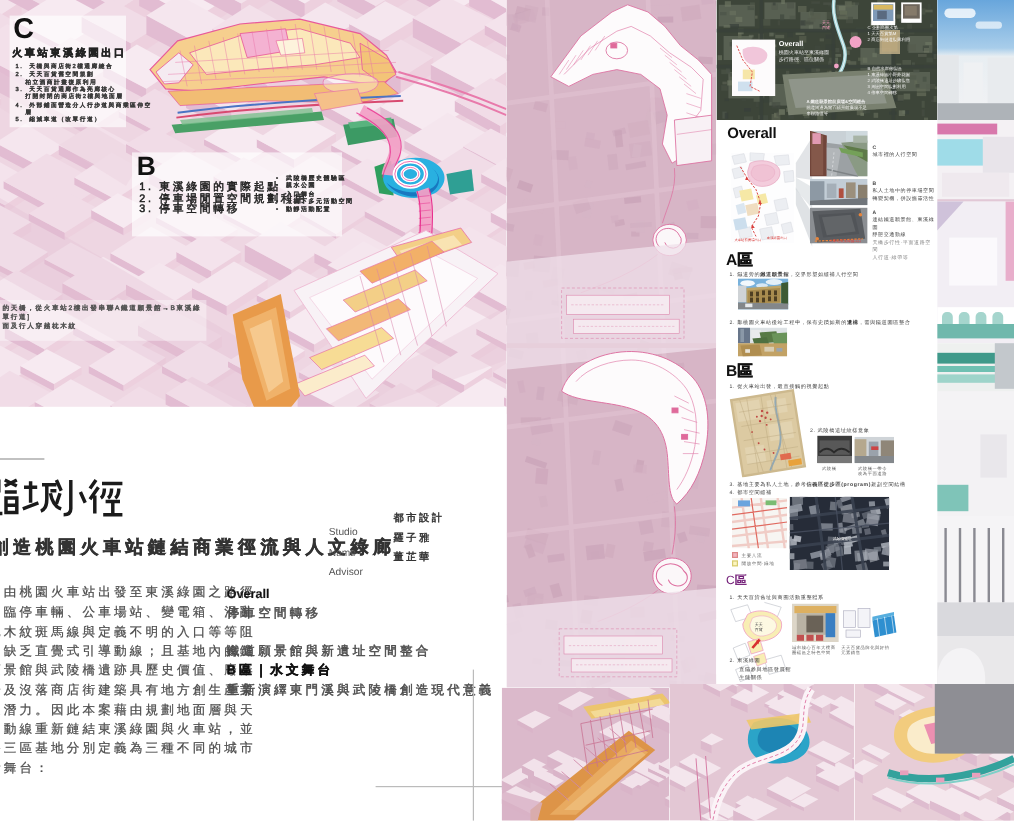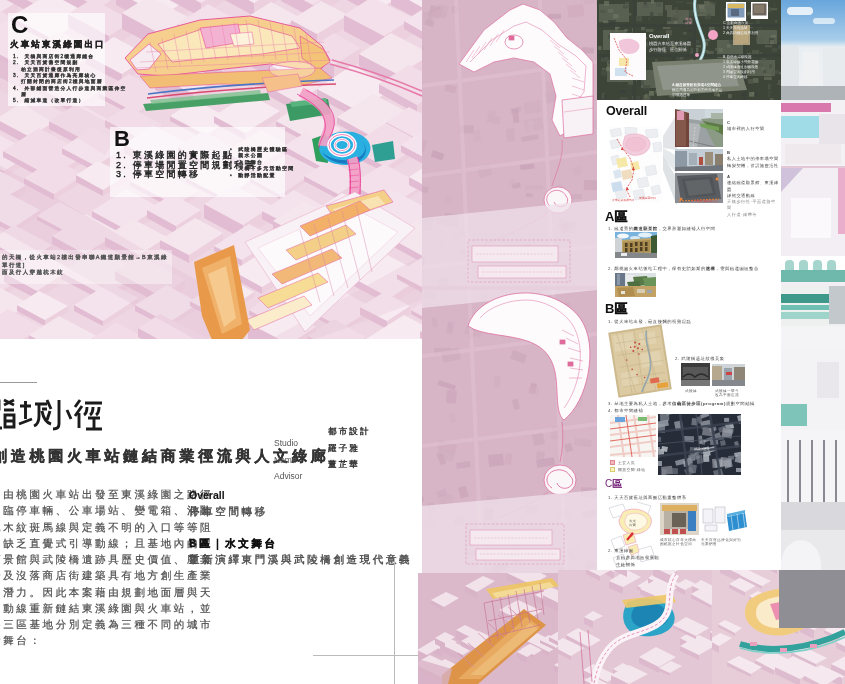--- a/index.html
+++ b/index.html
@@ -1155,20 +1155,21 @@
 <div>展潛力。因此本案藉由規劃地面層與天</div>
 <div>層動線重新鏈結東溪綠園與火車站，並</div>
 <div>將三區基地分別定義為三種不同的城市</div>
 <div>活舞台：</div>
 </div>
 
 <div class="abs" style="left:189px;top:149px;font-size:10.5px;color:#4d4d4d;line-height:1.52;white-space:nowrap;-webkit-text-stroke:0.2px #4d4d4d">
 <div style="font-weight:bold;color:#111">Overall</div>
 <div class="zh">停車空間轉移</div>
 <div style="height:16px"></div>
+<div class="zh">鐵道願景館與新遺址空間整合</div>
 <div class="zh" style="font-weight:bold;color:#111">B區｜水文舞台</div>
 <div class="zh">重新演繹東門溪與武陵橋創造現代意義</div>
 </div>
 
 <div class="abs" style="left:313px;top:316px;width:112px;height:1px;background:#bbb"></div>
 <div class="abs" style="left:394px;top:219px;width:1px;height:126px;background:#bbb"></div>
 </div>
 
 <div class="abs" style="left:597px;top:0;width:184px;height:100px;overflow:hidden">
 <svg width="184" height="100" viewBox="0 0 184 100">

